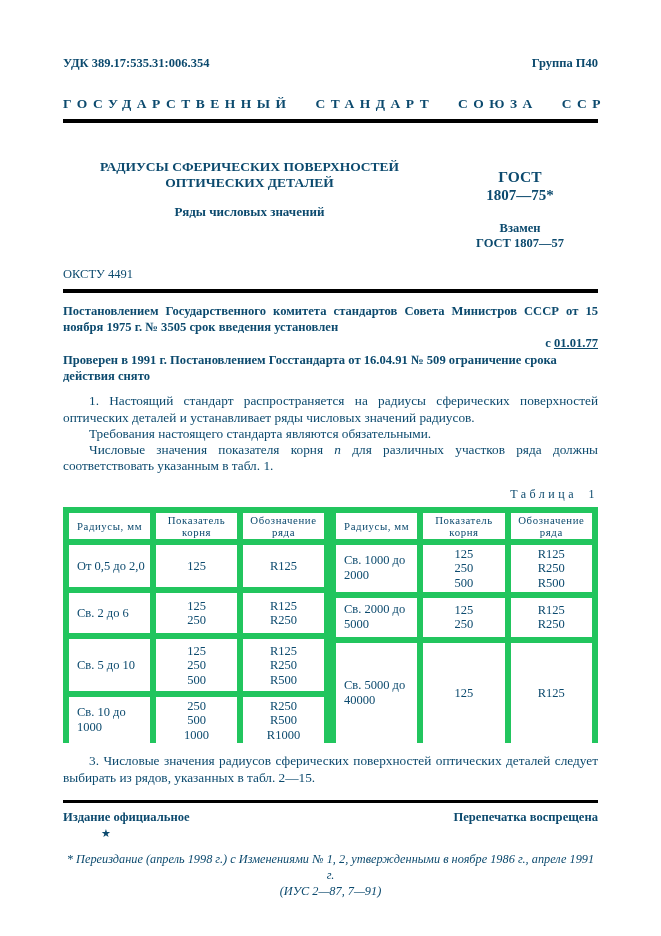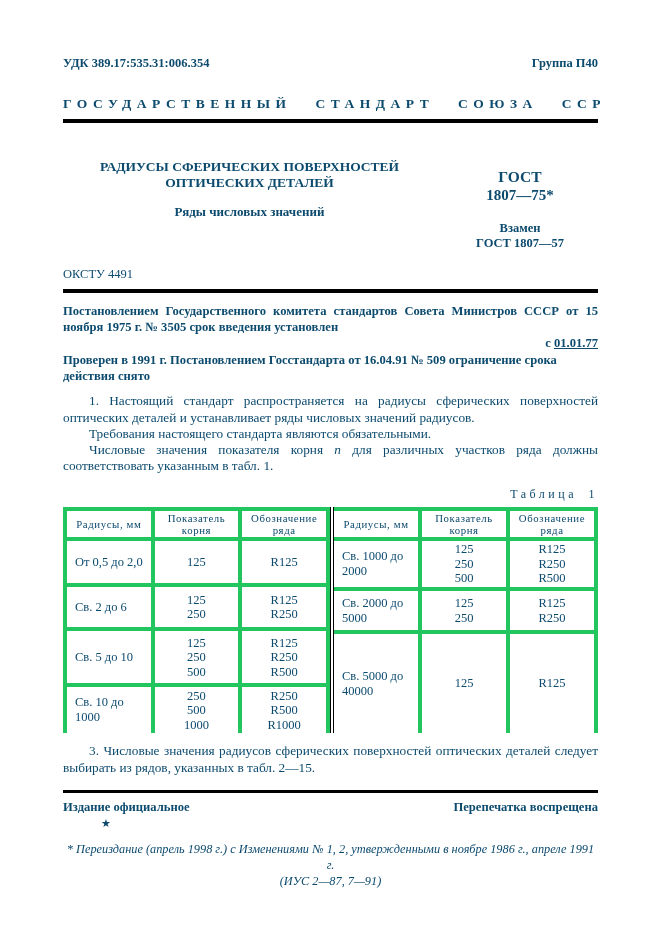--- a/index.html
+++ b/index.html
@@ -41,21 +41,21 @@
   .root-index{font-style:italic;font-size:9px;position:relative;top:-2px;}
   .radical-sign{font-size:13.5px;}
   .radicand{text-decoration:overline;}
   .var-i{font-style:italic;}
 
   .table-caption{text-align:right;font-size:12px;letter-spacing:3.5px;word-spacing:5px;margin-top:13px;}
   .gtable-wrap{display:flex;margin-top:5px;}
   .gtable-wrap table{border-collapse:collapse;table-layout:fixed;}
   table.t-left{width:267px;}
   table.t-right{width:268px;}
-  .gtable-wrap th,.gtable-wrap td{border:4px solid #22c55e;padding:1px 3px;}
+  .gtable-wrap th,.gtable-wrap td{border:6px solid #22c55e;padding:1px 3px;}
   .gtable-wrap table{border-top:2px solid #000;border-bottom:none;}
   table.t-left{border-left:1px solid #000;border-right:1px solid #000;}
   table.t-right{border-left:4px double #000;border-right:1px solid #000;}
   .gtable-wrap tbody tr:last-child td{border-bottom:none;}
   .gtable-wrap th{
     font-weight:normal;font-size:10.8px;letter-spacing:0.6px;
     height:24px;text-align:center;vertical-align:middle;
   }
   .gtable-wrap td{font-size:12.5px;vertical-align:middle;}
   td.range{text-align:left;padding-left:8px;width:34%;}

